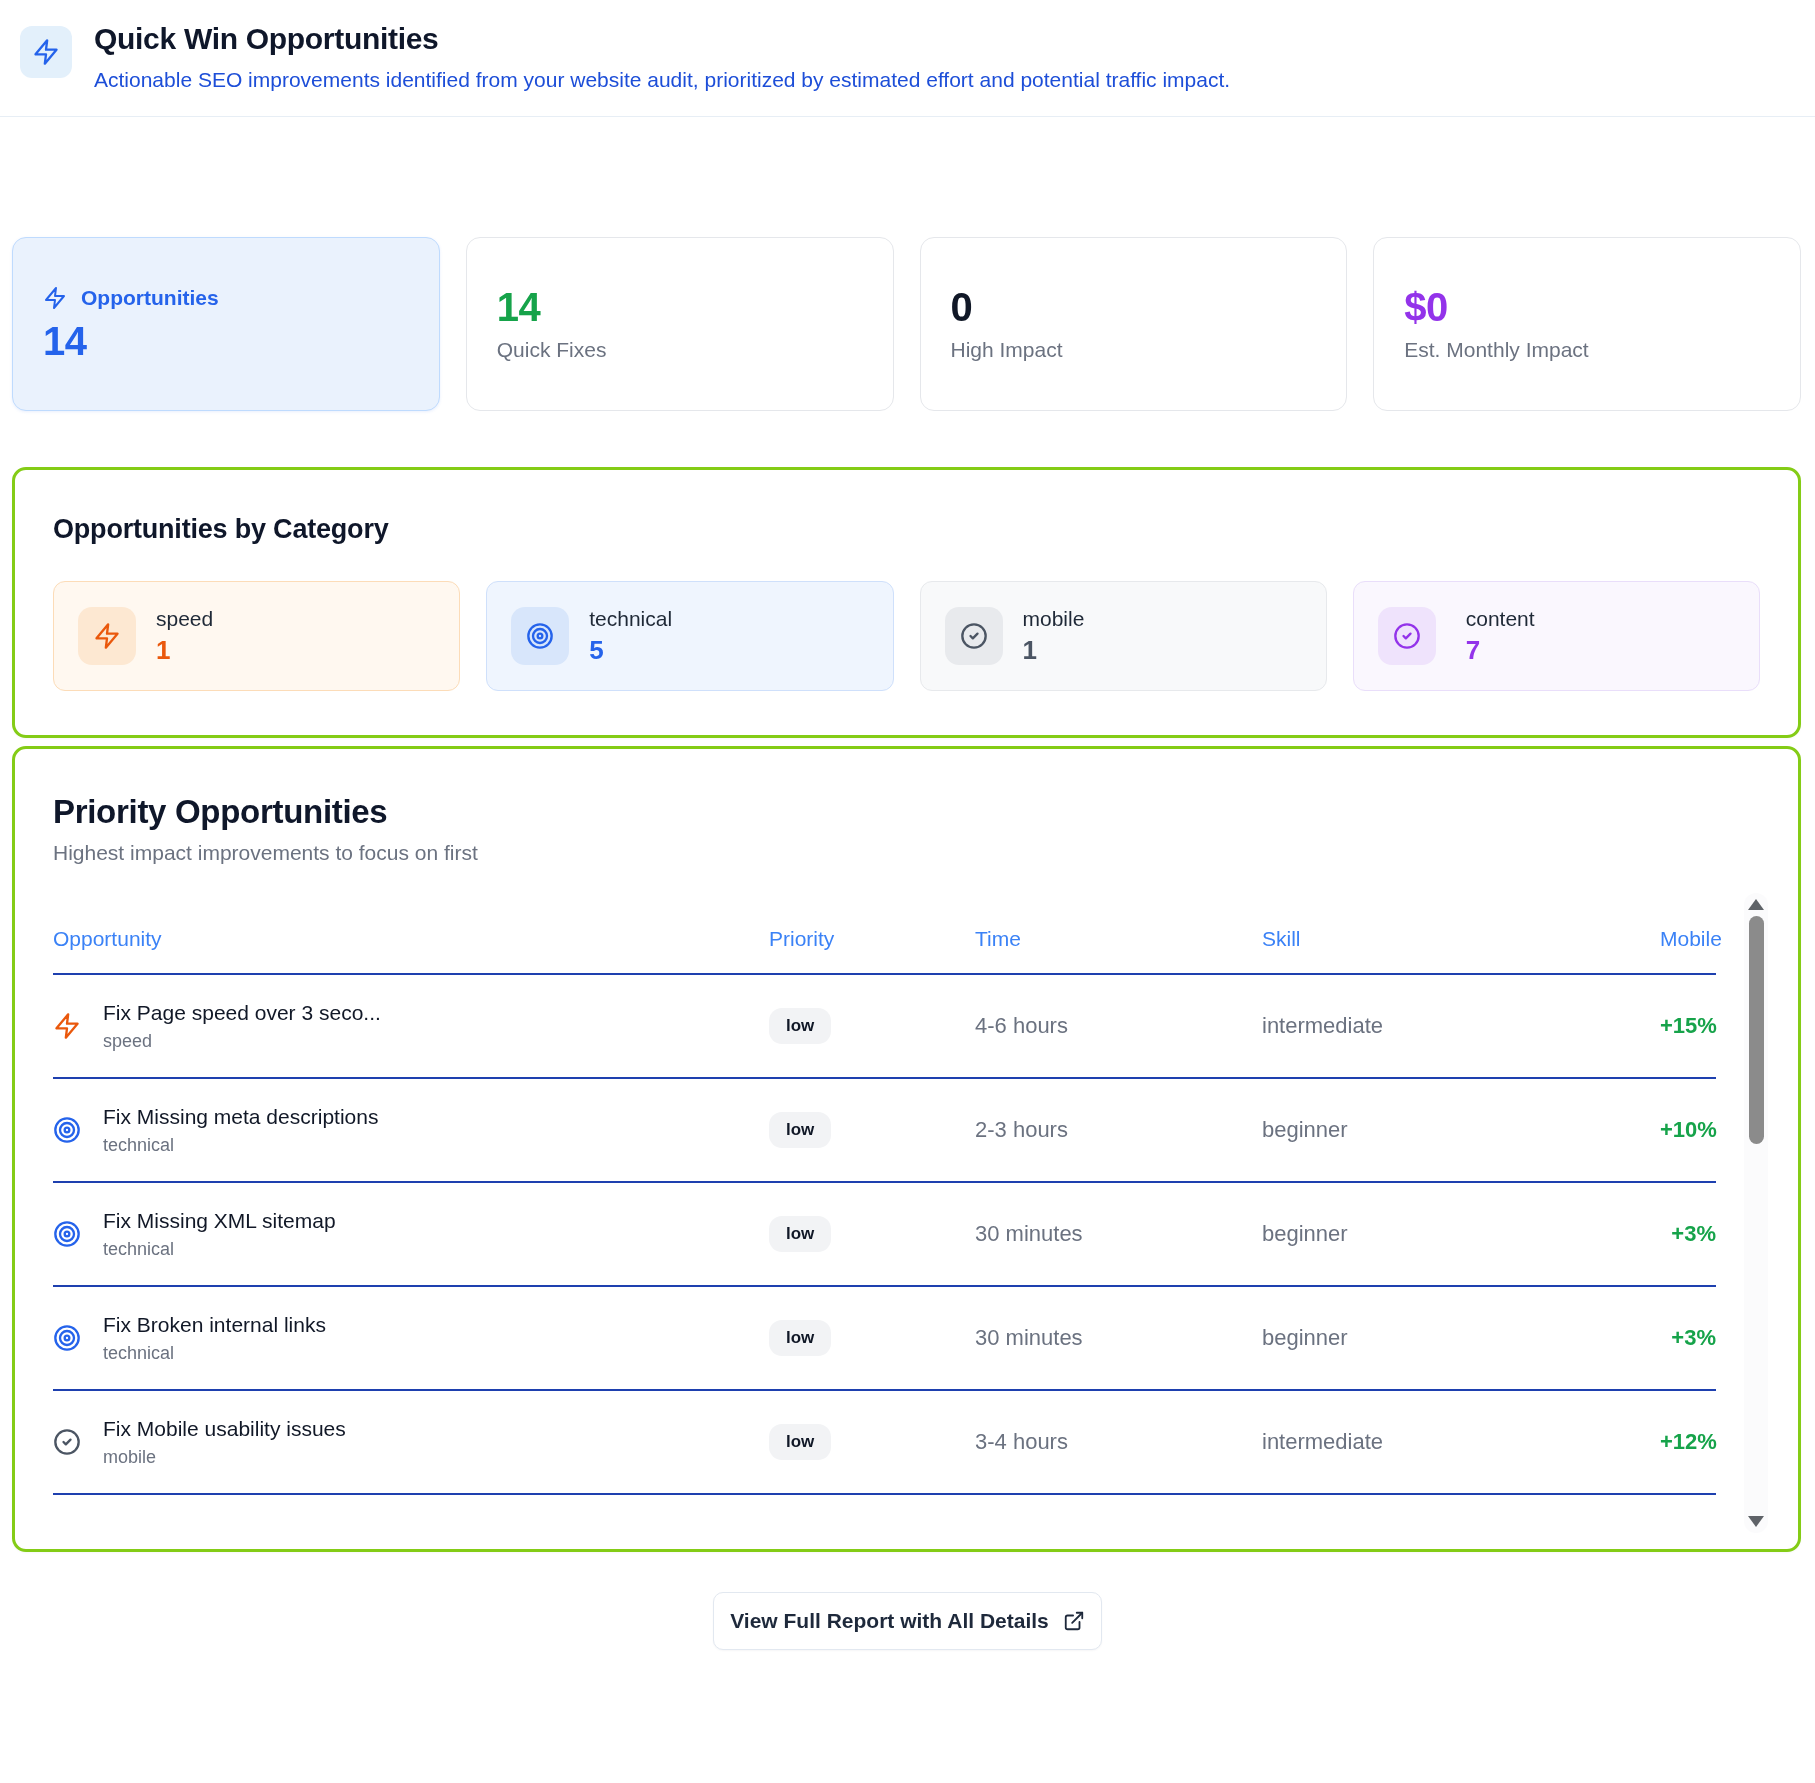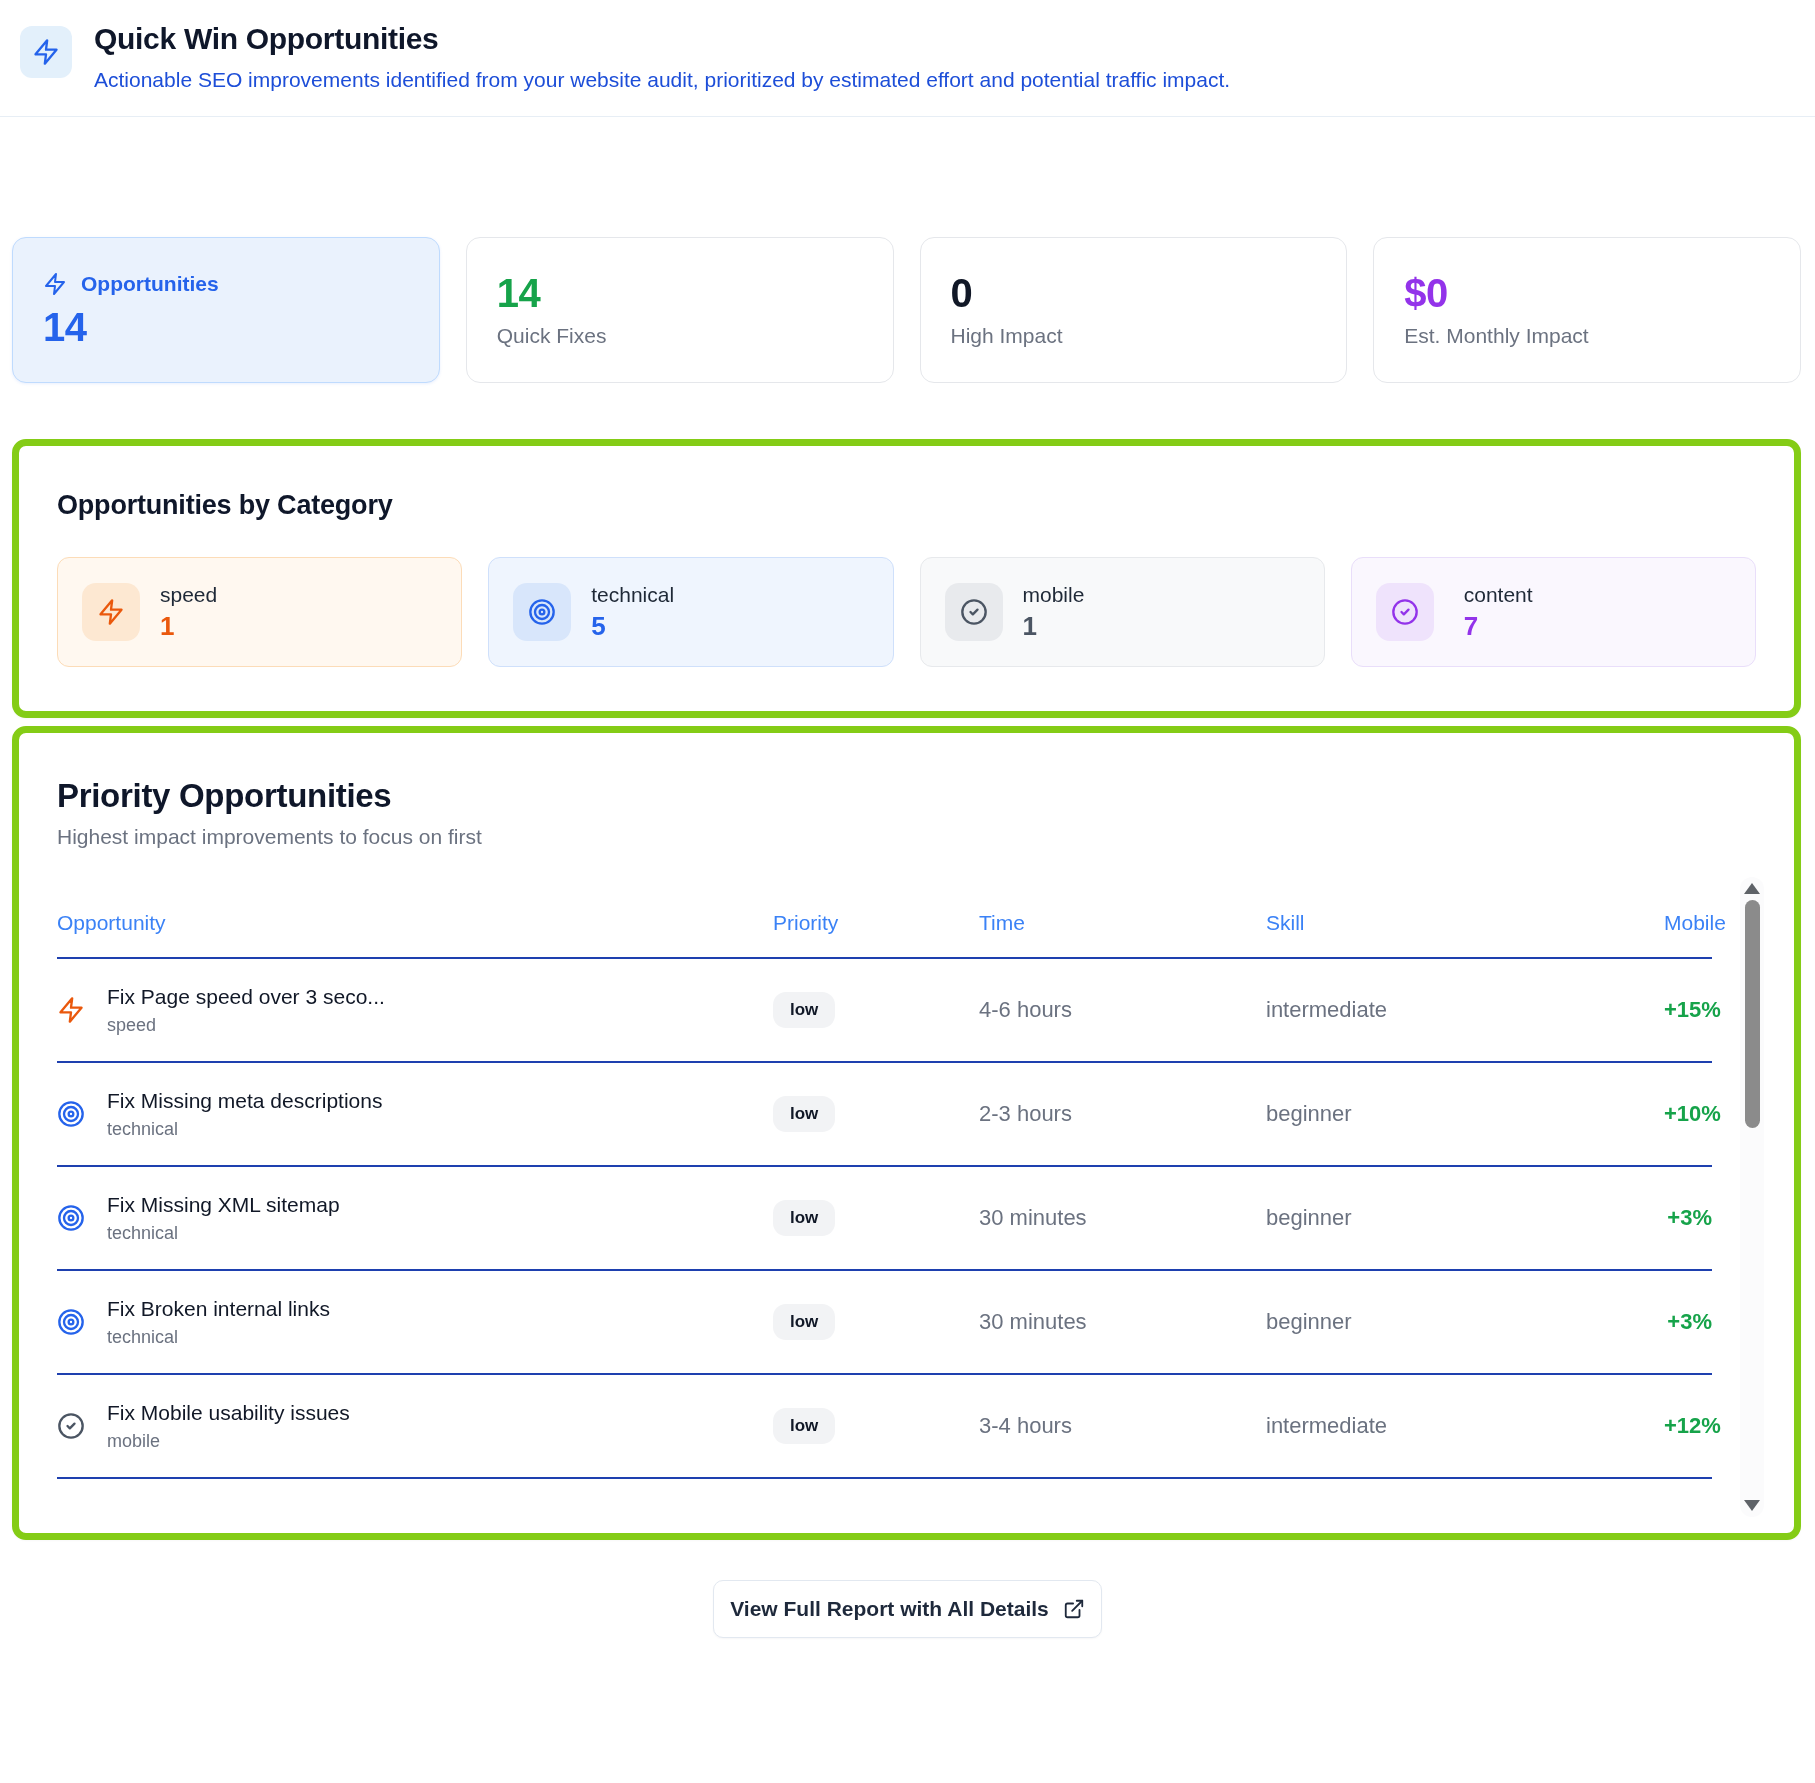--- a/index.html
+++ b/index.html
@@ -25,40 +25,40 @@
   .page-title { font-size: 30px; font-weight: 700; color: #0f172a; letter-spacing: -0.3px; }
   .page-subtitle { font-size: 21px; color: #1d4ed8; margin-top: 12px; font-weight: 400; }
 
   
   .stats-row {
     display: grid; grid-template-columns: repeat(4, 1fr); gap: 26px;
     margin: 120px 14px 0 12px;
   }
   .stat-card {
     background: #ffffff; border: 1px solid #e5e7eb; border-radius: 14px;
-    height: 146px; padding: 24px 30px;
+    height: 174px; padding: 24px 30px;
     display: flex; flex-direction: column; justify-content: center;
   }
   .stat-card.active {
     background: #eaf2fd; border: 1px solid #bfdbfe;
     box-shadow: 0 1px 3px rgba(37,99,235,0.10);
   }
   .stat-label-row { display: flex; align-items: center; gap: 14px; margin-bottom: 10px; }
   .stat-label-row svg { width: 24px; height: 24px; stroke: #2563eb; }
   .stat-label-row span.lbl { font-size: 21px; font-weight: 600; color: #2563eb; }
   .stat-value { font-size: 40px; font-weight: 700; line-height: 1.05; letter-spacing: -0.5px; }
   .v-blue { color: #2563eb; }
   .v-green { color: #16a34a; }
   .v-dark { color: #111827; }
   .v-purple { color: #9333ea; }
   .stat-sub { font-size: 21px; color: #6b7280; margin-top: 10px; }
 
   
   .section-card {
-    background: #ffffff; border: 7px solid #84cc16; border-radius: 14px;
+    background: #ffffff; border: 3px solid #84cc16; border-radius: 14px;
     margin: 0 14px 0 12px;
     box-shadow: 0 1px 2px rgba(15,23,42,0.03);
   }
   .categories-card { margin-top: 56px; padding: 44px 38px 44px 38px; }
   .section-heading { font-size: 27px; font-weight: 700; color: #0f172a; letter-spacing: -0.2px; }
 
   .cat-grid { display: grid; grid-template-columns: repeat(4, 1fr); gap: 26px; margin-top: 36px; }
   .cat-card {
     height: 110px; border-radius: 12px; padding: 20px 24px;
     display: flex; align-items: center; gap: 20px; border: 1px solid transparent;

